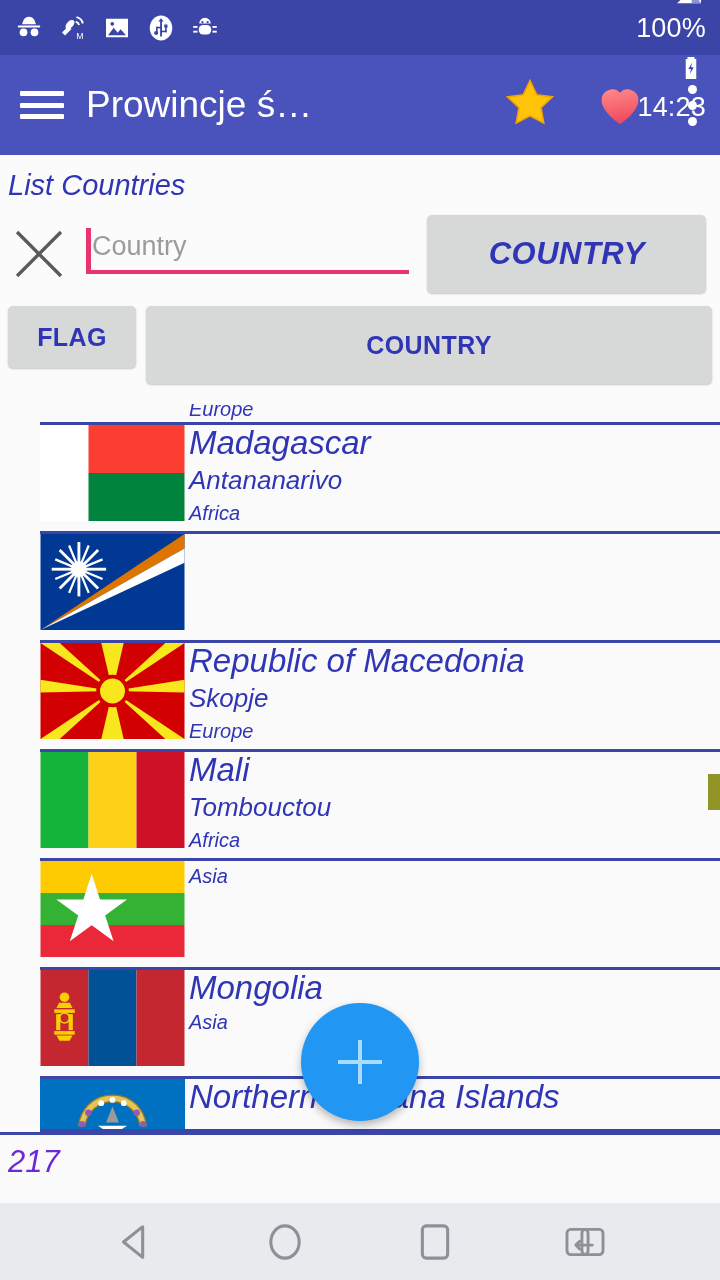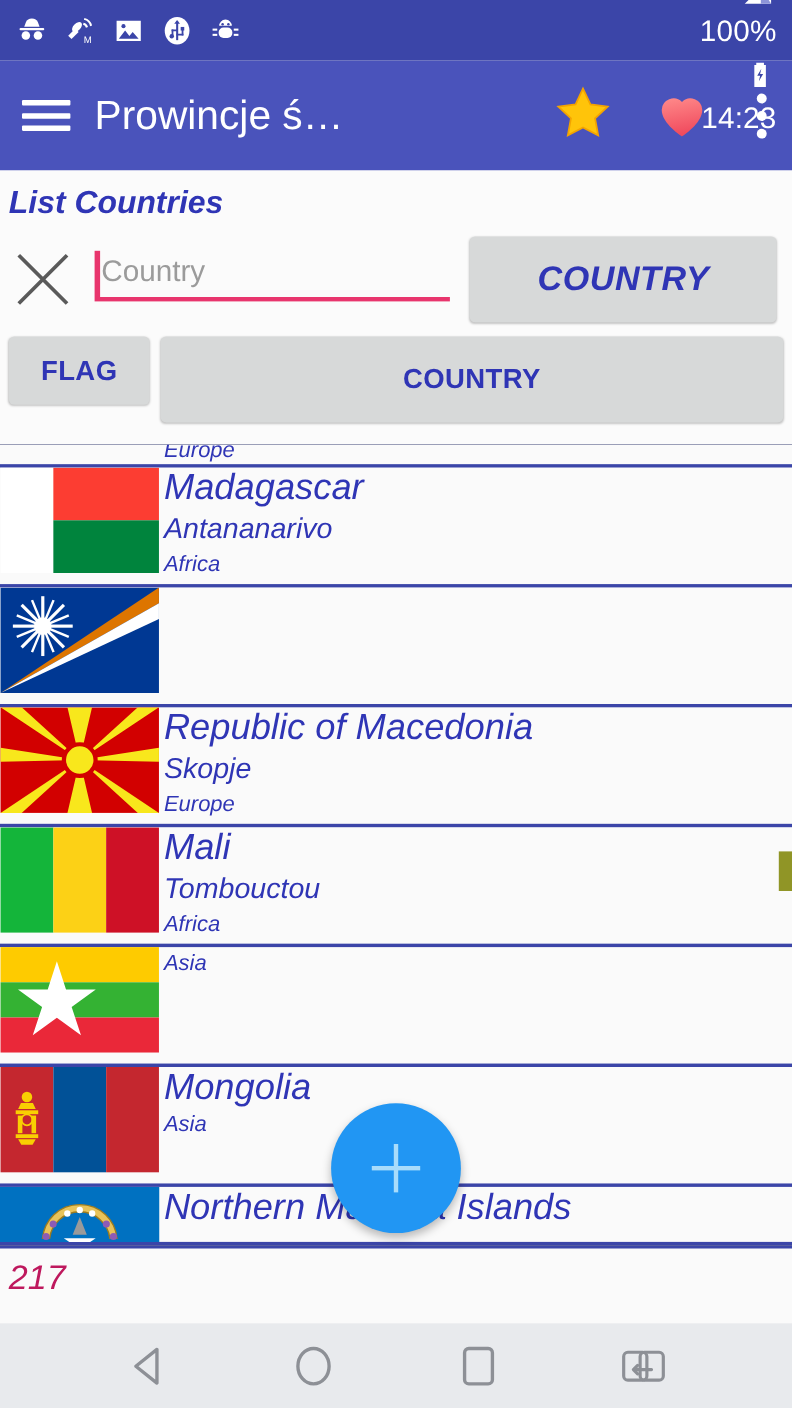--- a/index.html
+++ b/index.html
@@ -36,21 +36,21 @@
     overflow: hidden; flex: 0 1 auto;
   }
   .appbar-actions { margin-left: auto; display: flex; align-items: center; gap: 34px; }
   .ab-ico { display: block; }
   .kebab { width: 10px; display: flex; flex-direction: column; gap: 7px; align-items: center; padding: 0 10px; }
   .kebab i { width: 9px; height: 9px; border-radius: 50%; background: #fff; display: block; }
 
   
   .panel { background: #fbfbfb; padding: 0 0 6px 0; }
   .panel-title {
-    font-size: 29px; font-style: italic; color: #2f35b5; font-weight: 700;
+    font-size: 29px; font-style: italic; color: #2f35b5; font-weight: 400;
     padding: 14px 8px 10px 8px;
   }
   .search-row { display: flex; align-items: center; padding: 0 14px 0 8px; gap: 0; height: 84px; }
   .clear-x { width: 62px; height: 62px; flex: 0 0 62px; cursor: pointer; }
   .clear-x svg { width: 62px; height: 62px; display: block; }
   .field-wrap { flex: 1 1 auto; margin-left: 16px; margin-right: 18px; position: relative; height: 64px; }
   .field-input {
     width: 100%; height: 52px; border: 0; outline: none; background: transparent;
     font-family: "Liberation Sans", sans-serif; font-size: 27px; color: #333;
     padding-left: 6px; border-bottom: 4px solid #e8356d;
@@ -61,21 +61,21 @@
     background: #d7d9d9; border: 0; border-radius: 5px; color: #2f35b5;
     font-family: "Liberation Sans", sans-serif; font-weight: 700; cursor: pointer;
     box-shadow: 0 1px 2px rgba(0,0,0,.22);
   }
   .btn-country-top { width: 310px; height: 78px; font-size: 31px; font-style: italic; letter-spacing: .5px; }
   .tabs-row { display: flex; gap: 10px; padding: 10px 8px 14px 8px; }
   .btn-flag { width: 128px; height: 62px; font-size: 25px; letter-spacing: .4px; }
   .btn-country-wide { flex: 1 1 auto; height: 78px; font-size: 25px; letter-spacing: .4px; }
 
   
-  .list { position: relative; background: #0f172a; overflow: hidden; }
+  .list { position: relative; background: #a16207; overflow: hidden; margin-left: 40px; }
   .row {
     position: relative; display: flex; align-items: flex-start; height: 112px;
     background: #fafafa; border-top: 3px solid #3b45a8; border-bottom: 3px solid #3b45a8;
     margin-top: -3px; overflow: hidden;
   }
   .row.partial-top { height: 24px; align-items: flex-end; }
   .row.partial-bottom { height: 56px; }
   .flagcell { width: 145px; flex: 0 0 145px; display: flex; align-items: center; }
   .flag { width: 145px; height: 96px; display: block; }
   .row.partial-bottom .flag { height: 50px; }
@@ -101,21 +101,21 @@
   .fab .plus:after { top: 20px; left: 0; height: 4px; width: 44px; }
 
   
   .scrollthumb { position: absolute; right: 0px; width: 12px; background: #7c8200; opacity: .85; }
 
   
   .countbar {
     height: 56px; background: #fafafa; border-top: 3px solid #3b45a8;
     display: flex; align-items: center; padding-left: 8px;
   }
-  .count-text { font-size: 31px; font-style: italic; color: #be185d; }
+  .count-text { font-size: 31px; font-style: italic; color: #6d28d9; }
 
   
   .navbar {
     position: absolute; bottom: 0; left: 0; width: 720px; height: 77px;
     background: #e8eaed; display: flex; align-items: center; justify-content: space-around;
     padding: 0 60px;
   }
   .navbtn { width: 62px; height: 62px; display: flex; align-items: center; justify-content: center; cursor: pointer; }
   .navbtn svg { display: block; }
 </style>

